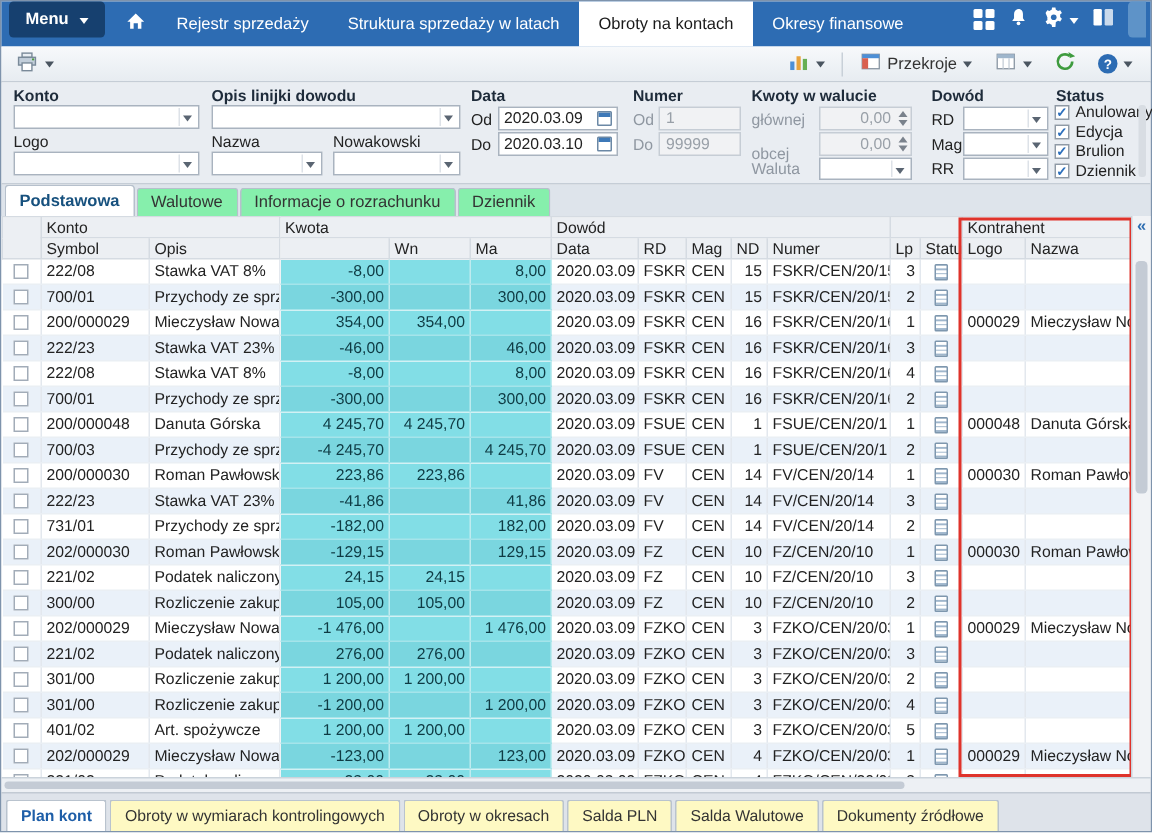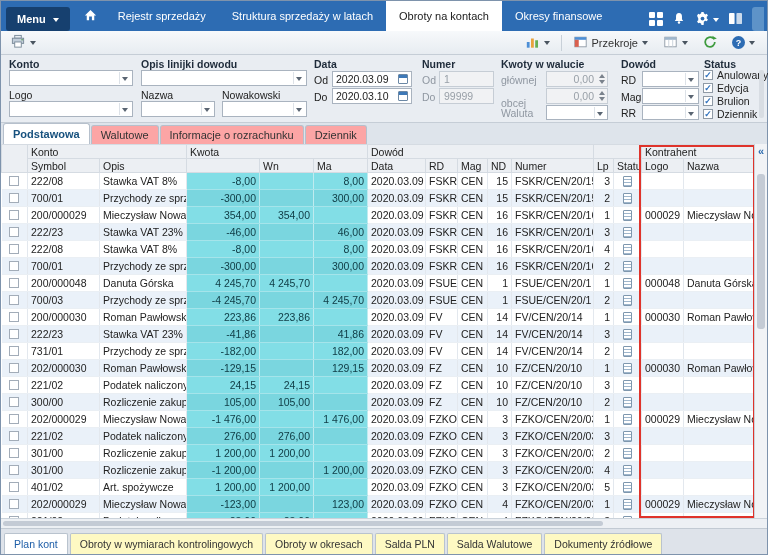--- a/index.html
+++ b/index.html
@@ -1,21 +1,21 @@
 <!DOCTYPE html>
 <html><head>
 <meta charset="utf-8">
 <style>
 *{box-sizing:border-box;margin:0;padding:0}
 html,body{width:768px;height:555px;overflow:hidden}
 body{font-family:"Liberation Sans",sans-serif;font-size:11px;color:#222;background:#fff}
 .app{width:768px;height:555px;display:flex;flex-direction:column;border:1px solid #7E93AC;background:#fff}
 
 
-.topbar{height:30px;background:#2D6CB3;display:flex;align-items:flex-end;flex:0 0 auto}
+.topbar{height:30px;background:#2D6CB3;display:flex;align-items:flex-start;flex:0 0 auto}
 .menu-btn{margin-left:5px;height:24px;background:#16406F;border-radius:3px;color:#fff;font-weight:bold;display:flex;align-items:center;gap:7px;padding:0 11px;cursor:default}
 .wcaret{width:0;height:0;border:3.5px solid transparent;border-top:4.5px solid #fff;margin-top:4px}
 .home-btn{width:28px;height:30px;display:flex;align-items:center;justify-content:center;margin-left:7px}
 #topbar-tabs{display:flex;height:30px}
 .ttab{height:30px;display:flex;align-items:center;padding:0 13px;color:#fff;white-space:nowrap}
 .ttab.active{background:#fff;color:#1a1a1a}
 .tb-right{margin-left:auto;display:flex;align-items:center;gap:9px;padding-right:3px}
 .tb-ic{display:flex;align-items:center;justify-content:center}
 .grid-ic{display:grid;grid-template-columns:6px 6px;grid-template-rows:6px 6px;gap:2px}
 .grid-ic i{background:#fff;border-radius:1px}
@@ -48,21 +48,21 @@
 .spin .arr i.up{border-bottom:4px solid #7A828C;border-top:none}
 .spin .arr i.dn{border-top:4px solid #7A828C;border-bottom:none}
 #status-list{position:absolute;left:702px;top:14px}
 .chk{display:flex;align-items:center;gap:4px;height:12px;margin-bottom:1px}
 .chk .box{width:10px;height:10px;background:#fff;border:1px solid #8F9AA6;color:#2F71BD;font-size:9px;line-height:8px;font-weight:bold;text-align:center}
 .chklbl{white-space:nowrap}
 .mini-scroll{position:absolute;right:3px;top:15px;width:5px;height:48px;background:#D8DDE3;border-radius:2px}
 
 
 .viewtabs{height:21px;background:#DEE4EB;display:flex;align-items:flex-end;padding-left:2px;gap:1px;flex:0 0 auto}
-.vtab{height:19px;line-height:18px;padding:0 9px;background:#fca5a5;border:1px solid #B6C0CC;border-bottom:none;border-radius:3px 3px 0 0;color:#333;white-space:nowrap}
+.vtab{height:19px;line-height:18px;padding:0 9px;background:#86efac;border:1px solid #B6C0CC;border-bottom:none;border-radius:3px 3px 0 0;color:#333;white-space:nowrap}
 .vtab.active{background:#fff;color:#17517E;font-weight:bold;height:21px;line-height:20px}
 
 
 .table-area{position:relative;flex:1 1 auto;overflow:hidden;background:#fff}
 table{border-collapse:collapse;table-layout:fixed;width:753px;font-size:10.5px}
 th{height:14px;background:#ECEFF3;border:1px solid #D5DBE2;font-weight:normal;text-align:left;padding:0 3px;color:#222;overflow:hidden;white-space:nowrap}
 td{height:17px;border-right:1px solid #E3E8EE;border-bottom:1px solid #EAEFF4;padding:0 3px;white-space:nowrap;overflow:hidden;background:#fff}
 tr.alt td{background:#EAF1F9}
 td.money{background:#82DEE6;text-align:right;color:#0E3A43;border-right-color:#BFEBEF;border-bottom-color:#A5E4EA}
 tr.alt td.money{background:#7AD6DF}
@@ -72,21 +72,21 @@
 .redbox{position:absolute;left:638px;top:1px;width:116px;height:373px;border:2px solid #DF332B;pointer-events:none}
 .vscroll{position:absolute;right:0;top:0;bottom:0;width:13px;background:#F1F3F6;border-left:1px solid #CBD3DB}
 .collapse{height:16px;color:#2C6CB0;font-size:11px;line-height:15px;text-align:center;font-weight:bold}
 .vthumb{position:absolute;left:2px;right:2px;top:30px;height:155px;background:#C4CBD5;border-radius:3px}
 
 
 .hscroll{height:10px;background:#EDF0F4;border-top:1px solid #CBD3DB;position:relative;flex:0 0 auto}
 .hthumb{position:absolute;left:2px;top:2px;width:600px;height:5px;background:#C4CBD5;border-radius:3px}
 .bottomtabs{height:26px;background:#DEE3EA;border-top:1px solid #C2CAD3;display:flex;align-items:flex-end;gap:2px;padding:0 3px;flex:0 0 auto}
 .btab{height:21px;line-height:20px;padding:0 9px;background:#fef9c3;border:1px solid #B9C3CE;border-bottom:none;border-radius:2px 2px 0 0;color:#333;font-size:10.5px;white-space:nowrap}
-.btab.active{background:#fff;color:#1E5EA8;font-weight:normal}
+.btab.active{background:#fff;color:#1E5EA8;font-weight:bold}
 </style>
 </head>
 <body>
 
 <div class="app">
 
   <div class="topbar">
     <div class="menu-btn">
       <span>Menu</span>
       <span class="wcaret"></span>

